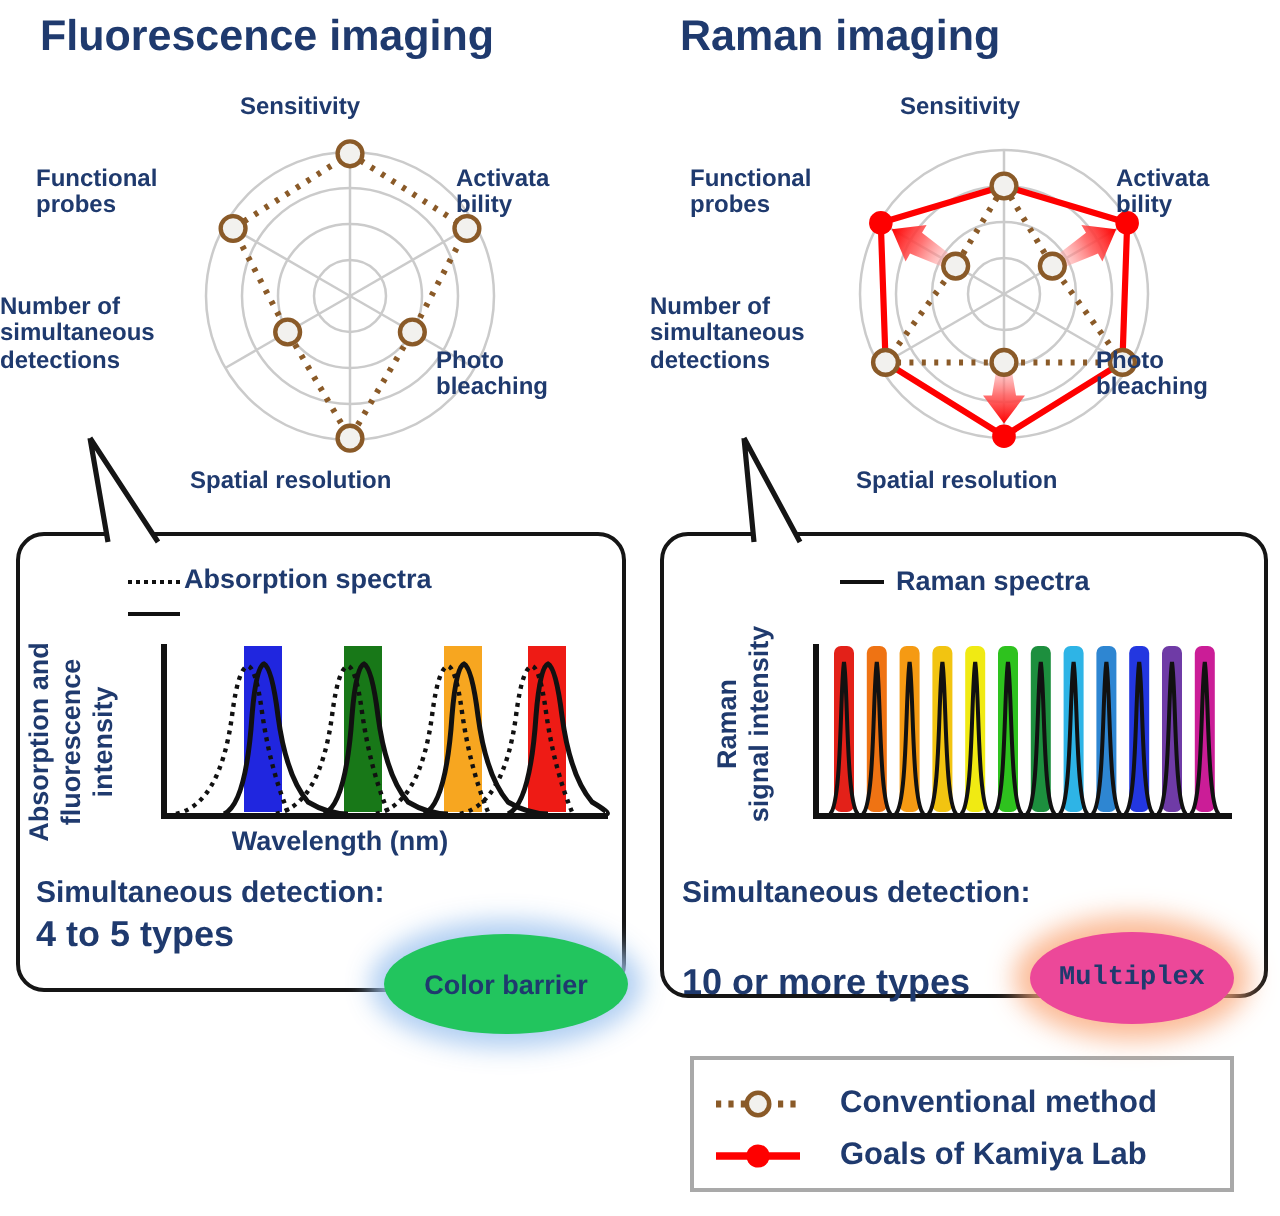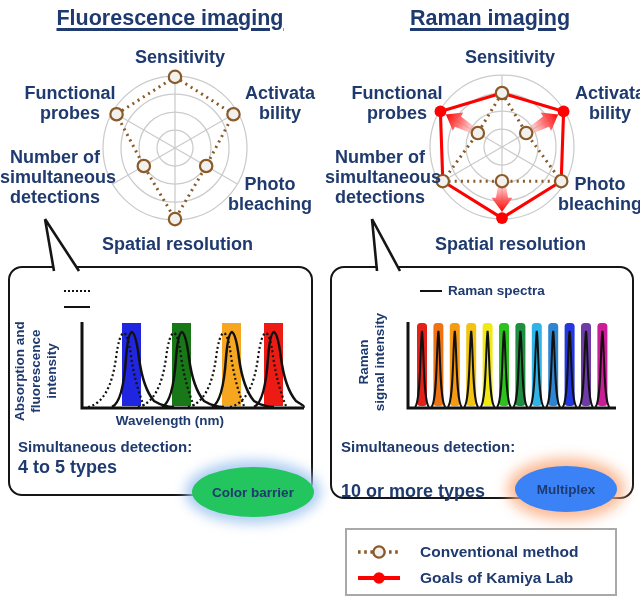--- a/index.html
+++ b/index.html
@@ -1,34 +1,34 @@
 <!DOCTYPE html>
 <html><head>
 <meta charset="utf-8">
 <style>
   html,body{margin:0;padding:0;background:#fff;}
   .stage{position:relative;width:640px;height:608px;background:#fff;overflow:hidden;
          font-family:"Liberation Sans",sans-serif;color:#1f3a6e;}
   .abs{position:absolute;}
-  .title{font-size:21.5px;font-weight:bold;text-align:center;
-         text-decoration:underline;text-decoration-thickness:2.5px;text-underline-offset:3px;}
-  .rlbl{font-size:18px;font-weight:bold;text-align:center;line-height:1.12;white-space:pre-line;}
+  .title{font-size:21.5px;font-weight:bold;text-align:left;
+         text-decoration-thickness:2.5px;text-underline-offset:3px;}
+  .rlbl{font-size:12px;font-weight:bold;line-height:1.12;white-space:pre-line;}
   .panel{border:2.6px solid #151515;border-radius:14px;background:#fff;}
   .leg-txt{font-size:13.5px;font-weight:bold;white-space:pre-line;}
   .samp-dot{width:26px;height:0;border-top:2.8px dotted #111;}
   .samp-solid{width:26px;height:0;border-top:2.8px solid #111;}
   .ylab{font-size:13.5px;font-weight:bold;text-align:center;line-height:1.18;
         white-space:pre-line;transform:rotate(-90deg);}
   .xlab{font-size:13.5px;font-weight:bold;text-align:center;}
   .cap1{font-size:15px;font-weight:bold;}
   .cap2{font-size:18px;font-weight:bold;}
   .badge{border-radius:50%;display:flex;align-items:center;justify-content:center;
          font-weight:bold;font-size:13.5px;z-index:6;}
   .badge-left{background:#22c55e;box-shadow:0 0 12px 7px rgba(163,199,240,.85);}
-  .badge-right{background:#3b82f6;box-shadow:0 0 13px 8px rgba(250,170,125,.8);}
+  .badge-right{background:#ec4899;box-shadow:0 0 13px 8px rgba(250,170,125,.8);font-family:Liberation Mono, monospace;}
   .legendbox{border:2px solid #a9a9a9;background:#fff;}
   .bleg-txt{font-size:15.5px;font-weight:bold;}
   svg{display:block;}
   .tail{z-index:5;}
 </style>
 </head>
 <body>
 
 <div class="stage">
 
@@ -129,20 +129,21 @@
   <svg class="abs tail" width="46" height="57" style="left:38px;top:215px;">
     <polygon points="7,4 16,56 41,56" fill="#ffffff"></polygon>
     <path d="M7,4 L16,56 M7,4 L41,56" stroke="#151515" stroke-width="2.6" fill="none"></path>
   </svg>
   <svg class="abs tail" width="46" height="57" style="left:358px;top:215px;">
     <polygon points="14,4 19,56 42,56" fill="#ffffff"></polygon>
     <path d="M14,4 L19,56 M14,4 L42,56" stroke="#151515" stroke-width="2.6" fill="none"></path>
   </svg>
 
   <div class="abs samp-dot" style="left:64px;top:290px;"></div>
+  <div class="abs leg-txt" style="left:92px;top:282px;">Absorption spectra</div>
   <div class="abs samp-solid" style="left:64px;top:306px;"></div>
 
   <div class="abs ylab" style="left:-25px;top:343px;width:130px;height:56px;">Absorption and
 fluorescence
 intensity</div>
   <svg class="abs" id="fluor-plot" width="230" height="96" style="left:78px;top:318px;">
       <rect x="44" y="5" width="19" height="83" fill="#2026df"></rect>
       <rect x="94" y="5" width="19" height="83" fill="#187818"></rect>
       <rect x="144" y="5" width="19" height="83" fill="#f7a620"></rect>
       <rect x="186" y="5" width="19" height="83" fill="#ee1b15"></rect>

